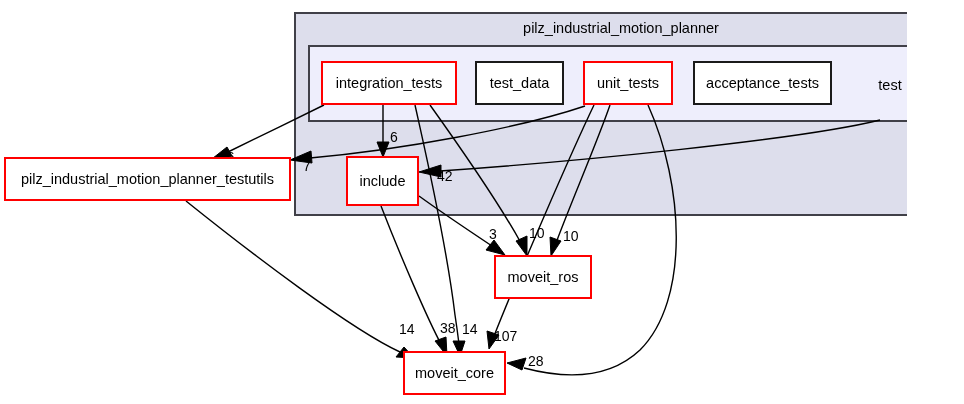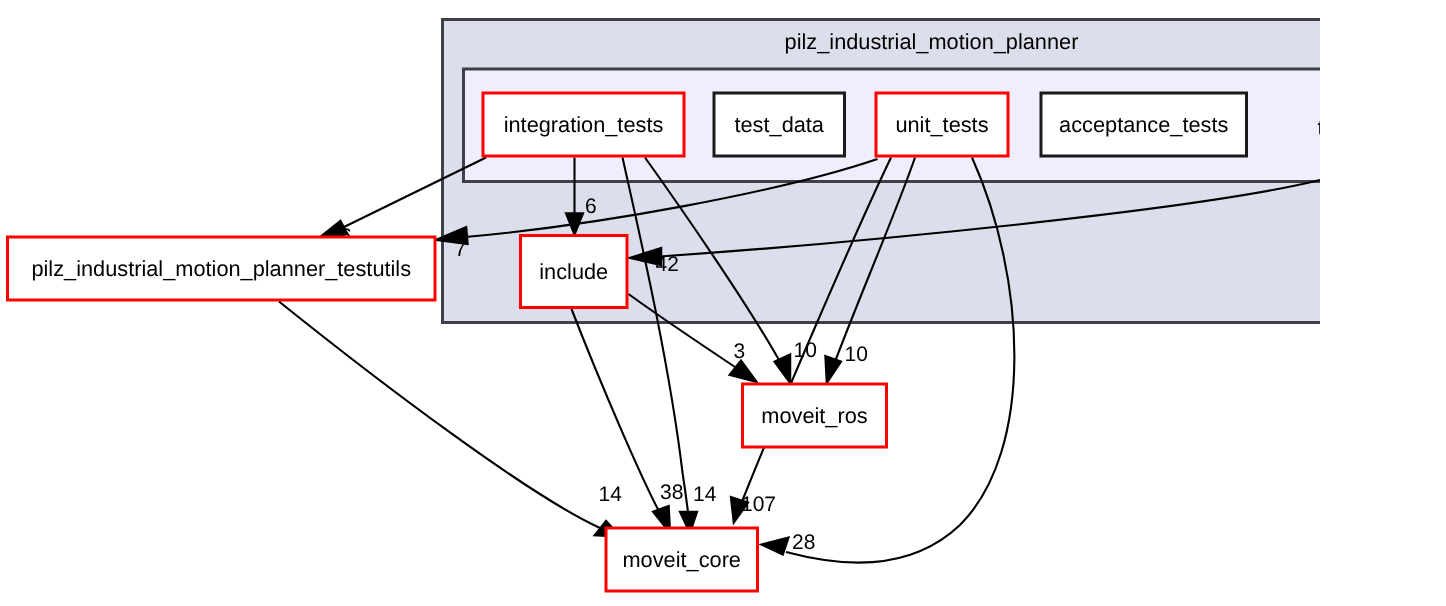--- a/index.html
+++ b/index.html
@@ -7,20 +7,21 @@
     padding: 0;
     background: #ffffff;
   }
   #page {
     position: relative;
     width: 880px;
     height: 404px;
     background: #ffffff;
     font-family: "Liberation Sans", sans-serif;
     overflow: hidden;
+    padding-left: 27px;
   }
   svg#graph {
     position: absolute;
     left: 0;
     top: 0;
     width: 964px;
     height: 404px;
     display: block;
   }
   .cluster-outer-rect {

